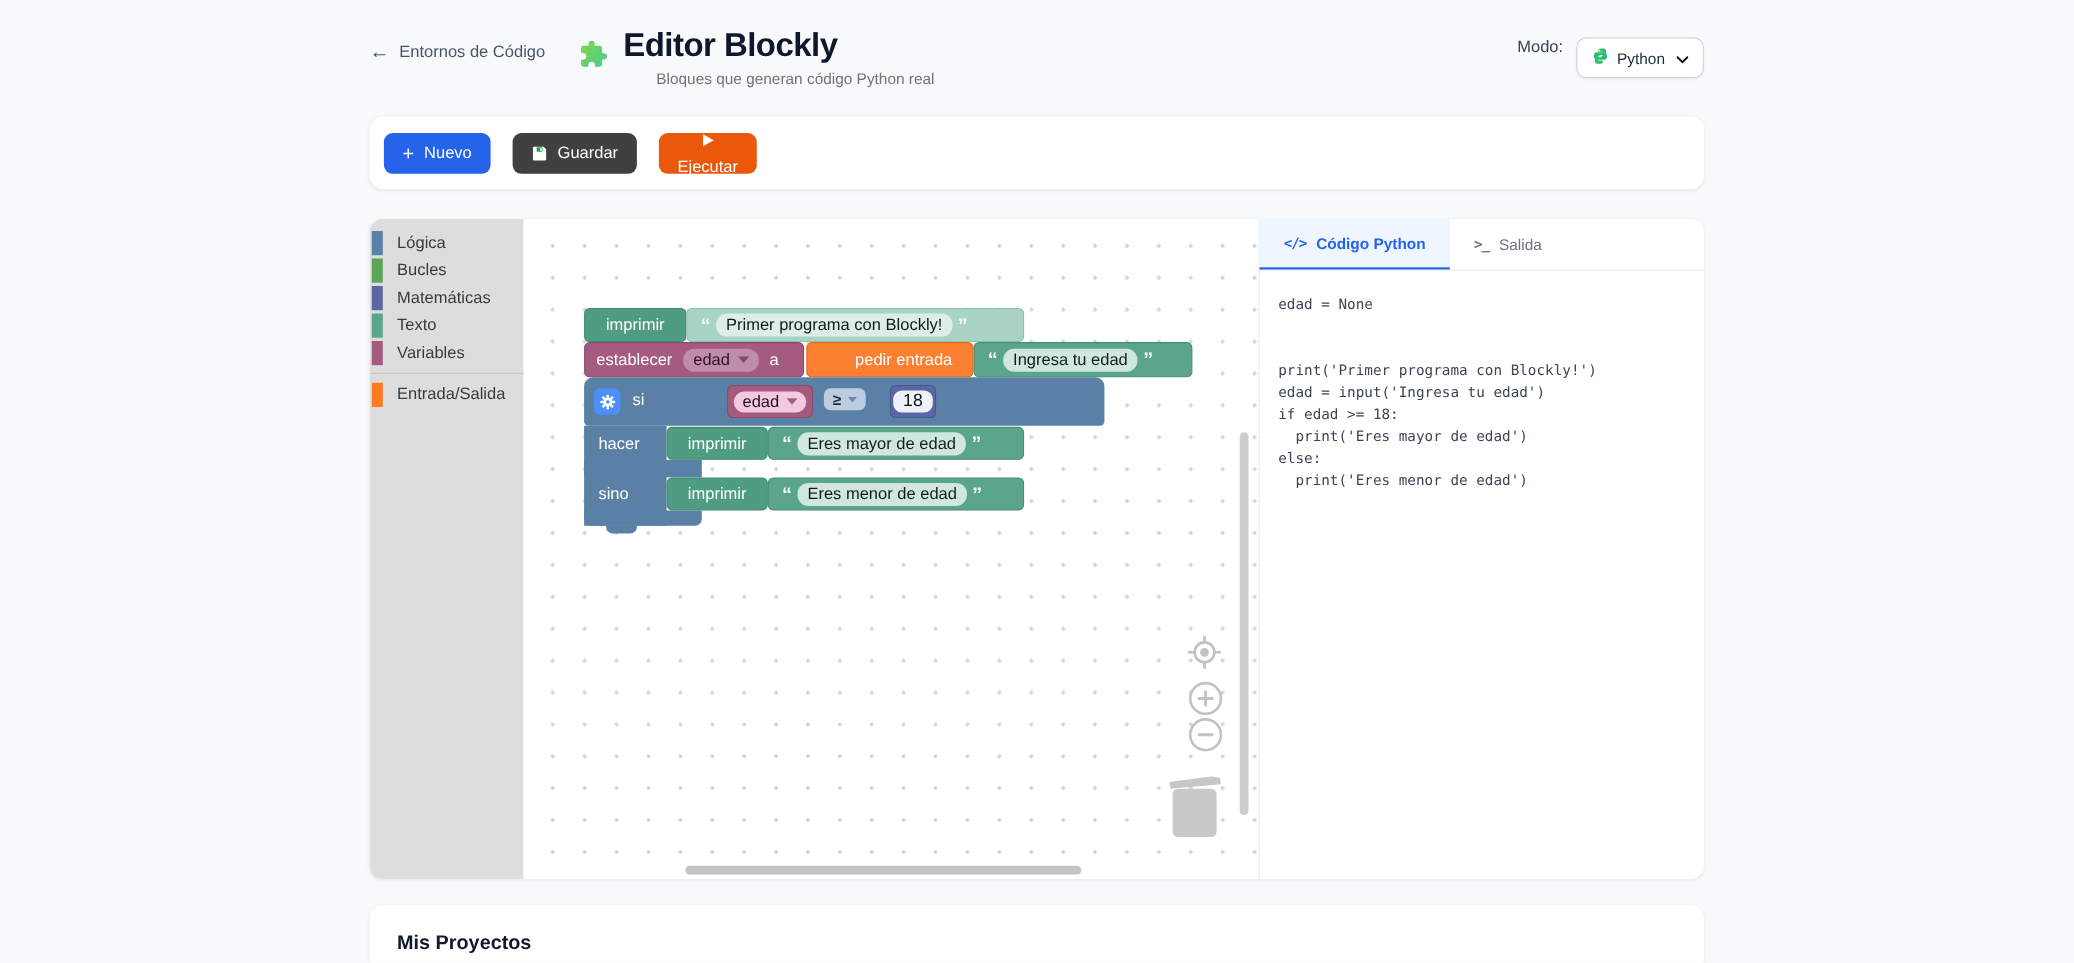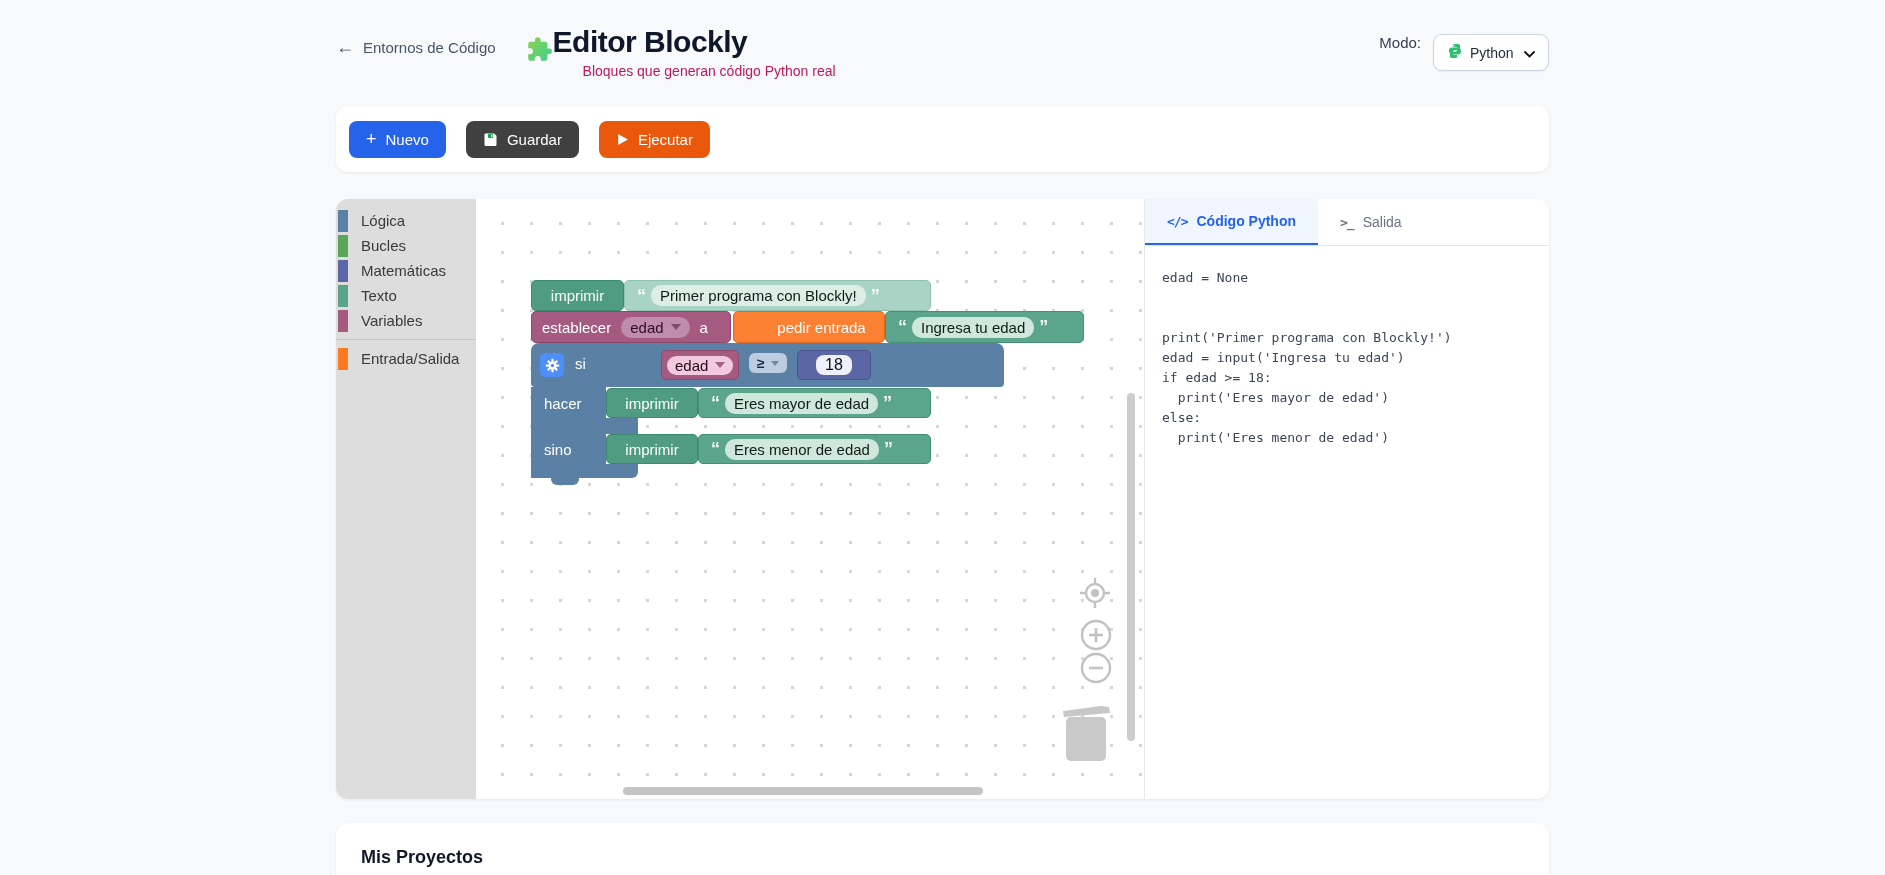--- a/index.html
+++ b/index.html
@@ -5,42 +5,42 @@
   * { margin:0; padding:0; box-sizing:border-box; }
   html,body { width:1885px; height:875px; overflow:hidden; }
   body { background:#f8f9fb; font-family:"Liberation Sans", sans-serif; color:#0f172a; }
   .container { width:1213px; margin:0 auto; }
 
   
   .topbar { display:flex; align-items:flex-start; padding-top:25px; }
   .back-link { display:flex; align-items:center; gap:9px; color:#475569; font-size:15px;
                margin-top:13px; cursor:pointer; text-decoration:none; }
   .back-arrow { font-size:18px; line-height:1; }
-  .title-group { display:flex; align-items:flex-start; margin-left:30px; }
+  .title-group { display:flex; align-items:flex-start; gap:14px; margin-left:30px; }
   .puzzle { margin-top:11px; }
   h1.page-title { font-size:30px; font-weight:700; letter-spacing:-.5px; color:#0f172a; }
-  .subtitle { font-size:14px; color:#be185d; margin-top:4px;padding-left:30px; }
+  .subtitle { font-size:14px; color:#737373; margin-top:4px;padding-left:30px; }
   .mode-wrap { margin-left:auto; display:flex; align-items:flex-start; gap:12px; margin-top:9px; }
   .mode-label { font-size:15px; color:#334155; font-weight:500; }
   .mode-select { display:flex; align-items:center; gap:7px; background:#fff; border:1px solid #cbd5e1;
                  border-radius:9px; padding:8px 13px; box-shadow:0 1px 2px rgba(0,0,0,.05);
                  font-size:14px; color:#1f2937; cursor:pointer; min-width:116px; }
   .mode-select .chev { margin-left:auto; }
 
   
   .card { background:#fff; border-radius:12px; box-shadow:0 1px 3px rgba(15,23,42,.08); }
   .toolbar-card { margin-top:27px; height:66px; display:flex; align-items:center; gap:20px; padding:0 15px 0 13px; }
   .name-input { flex:1; height:37px; border:1px solid #d1d5db; border-radius:8px; padding:0 15px;
                 font-size:15px; color:#111827; font-family:"Liberation Sans", sans-serif; outline:none; }
   .btn { height:37px; border:none; border-radius:8px; padding:0 17px; display:flex; align-items:center;
          gap:9px; color:#fff; font-size:15px; font-weight:500; cursor:pointer;
          font-family:"Liberation Sans", sans-serif; }
   .btn-new  { background:#2563eb; }
   .btn-save { background:#404040; }
-  .btn-run  { background:#ea580c; }
+  .btn-run  { background:#ea580c;flex-direction:column; }
   .btn .bicon { display:flex; align-items:center; }
   .plus-glyph { font-size:18px; font-weight:400; line-height:1; }
 
   
   .editor-card { margin-top:27px; height:600px; display:flex; overflow:hidden; }
 
   .toolbox { width:140px; background:#dddddd; padding-top:9px; flex:none; }
   .tb-row { height:25px; display:flex; align-items:center; cursor:pointer; }
   .tb-bar { width:10px; height:22px; margin-left:2px; }
   .tb-label { margin-left:13px; font-size:15px; color:#3a3a3a; }
@@ -245,21 +245,21 @@
         <div class="blk b-mag" style="left:130px;top:7px;height:30px;padding:0 5px">
           <span class="cond-var-inner">
             <span>edad</span>
             <span class="caret"></span>
           </span>
         </div>
         <div class="op-field" style="position:absolute;left:218px;top:10px">
           <span>≥</span>
           <span class="caret"></span>
         </div>
-        <div class="blk b-indigo" style="left:266px;top:7px;height:30px;padding:0 18px">
+        <div class="blk b-indigo" style="left:278px;top:7px;height:30px;padding:0 2px">
           <span class="num-inner">18</span>
         </div>
       </div>
       <div class="if-part" style="left:55px;top:188px;width:75px;height:91px"></div>
       <div class="if-part" style="left:55px;top:219px;width:107px;height:16px"></div>
       <div class="if-part" style="left:55px;top:265px;width:107px;height:14px;border-radius:0 0 6px 8px"></div>
       <div class="if-part" style="left:75px;top:279px;width:28px;height:7px;border-radius:0 0 6px 6px"></div>
       <span class="branch-label" style="left:68px;top:196px">hacer</span>
       <span class="branch-label" style="left:68px;top:242px">sino</span>
 

